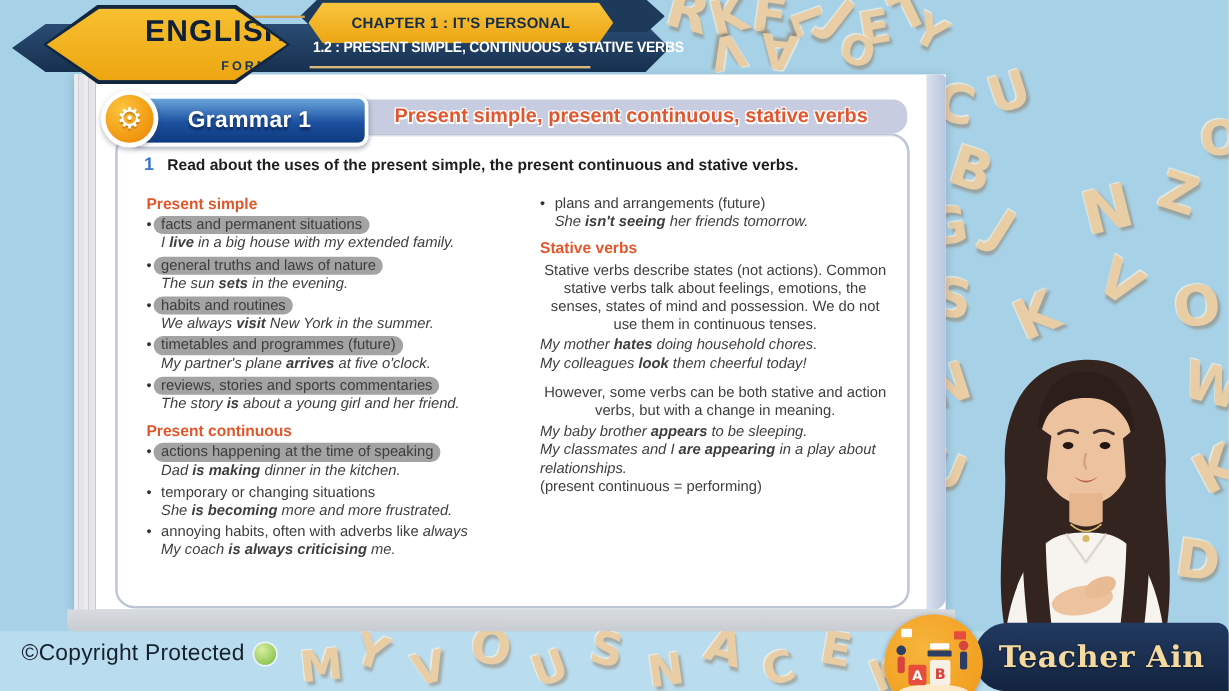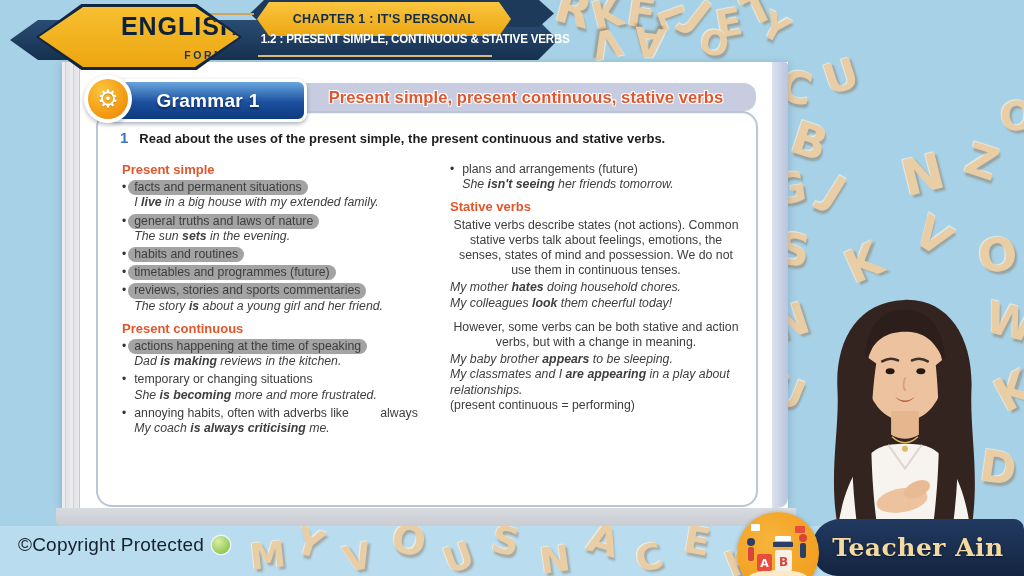--- a/index.html
+++ b/index.html
@@ -117,21 +117,21 @@
   .col-left{left:24px;width:306px;}
   .col-right{left:352px;width:292px;}
   .col-heading{color:#e2562b;font-weight:700;font-size:13px;margin:7px 0 3px;}
   .col > .col-heading:first-child{margin-top:0;}
   .bullet{display:flex;gap:8px;margin:0 0 3px;}
   .dot{font-size:12px;line-height:15.2px;color:#333;}
   .bullet-label{color:#3d3d3d;}
   .bullet-label.hl{background:#a3a3a3;border-radius:9px;padding:0 6px;margin-left:-6px;display:inline-block;align-self:flex-start;}
   .example{font-style:italic;color:#3e3e3e;}
   .seg-b{font-weight:700;}
-  .seg-i{margin-left:28px;}
+  .seg-i{font-style:italic;}
   .para{margin:0 0 2px;text-align:center;}
   .note{color:#3d3d3d;}
   .spacer{height:9px;}
   
   .presenter{position:absolute;left:784px;top:284px;width:240px;height:258px;z-index:4;}
   
   .copyright{
     position:absolute;left:18px;top:534px;z-index:6;display:flex;align-items:center;gap:8px;
     color:#16212e;font-size:19px;letter-spacing:.2px;
   }
@@ -243,34 +243,34 @@
         <div class="bullet">
           <span class="dot">•</span>
           <div class="bullet-body"><div class="bullet-label hl"><span>facts and permanent situations</span></div><div class="example"><span>I </span><span class="seg-b">live</span><span> in a big house with my extended family.</span></div></div>
         </div>
         <div class="bullet">
           <span class="dot">•</span>
           <div class="bullet-body"><div class="bullet-label hl"><span>general truths and laws of nature</span></div><div class="example"><span>The sun </span><span class="seg-b">sets</span><span> in the evening.</span></div></div>
         </div>
         <div class="bullet">
           <span class="dot">•</span>
-          <div class="bullet-body"><div class="bullet-label hl"><span>habits and routines</span></div></div>
-        </div>
-        <div class="bullet">
-          <span class="dot">•</span>
-          <div class="bullet-body"><div class="bullet-label hl"><span>timetables and programmes (future)</span></div></div>
+          <div class="bullet-body"><div class="bullet-label hl"><span>habits and routines</span></div><div class="example"><span>We always </span><span class="seg-b">visit</span><span> New York in the summer.</span></div></div>
+        </div>
+        <div class="bullet">
+          <span class="dot">•</span>
+          <div class="bullet-body"><div class="bullet-label hl"><span>timetables and programmes (future)</span></div><div class="example"><span>My partner's plane </span><span class="seg-b">arrives</span><span> at five o'clock.</span></div></div>
         </div>
         <div class="bullet">
           <span class="dot">•</span>
           <div class="bullet-body"><div class="bullet-label hl"><span>reviews, stories and sports commentaries</span></div><div class="example"><span>The story </span><span class="seg-b">is</span><span> about a young girl and her friend.</span></div></div>
         </div>
         <div class="col-heading">Present continuous</div>
         <div class="bullet">
           <span class="dot">•</span>
-          <div class="bullet-body"><div class="bullet-label hl"><span>actions happening at the time of speaking</span></div><div class="example"><span>Dad </span><span class="seg-b">is making</span><span> reviews in the kitchen.</span></div></div>
+          <div class="bullet-body"><div class="bullet-label hl"><span>actions happening at the time of speaking</span></div><div class="example"><span>Dad </span><span class="seg-b">is making</span><span> dinner in the kitchen.</span></div></div>
         </div>
         <div class="bullet">
           <span class="dot">•</span>
           <div class="bullet-body">
             <div class="bullet-label"><span>temporary or changing situations</span></div>
             <div class="example"><span>She </span><span class="seg-b">is becoming</span><span> more and more frustrated.</span></div>
           </div>
         </div>
         <div class="bullet">
           <span class="dot">•</span>

